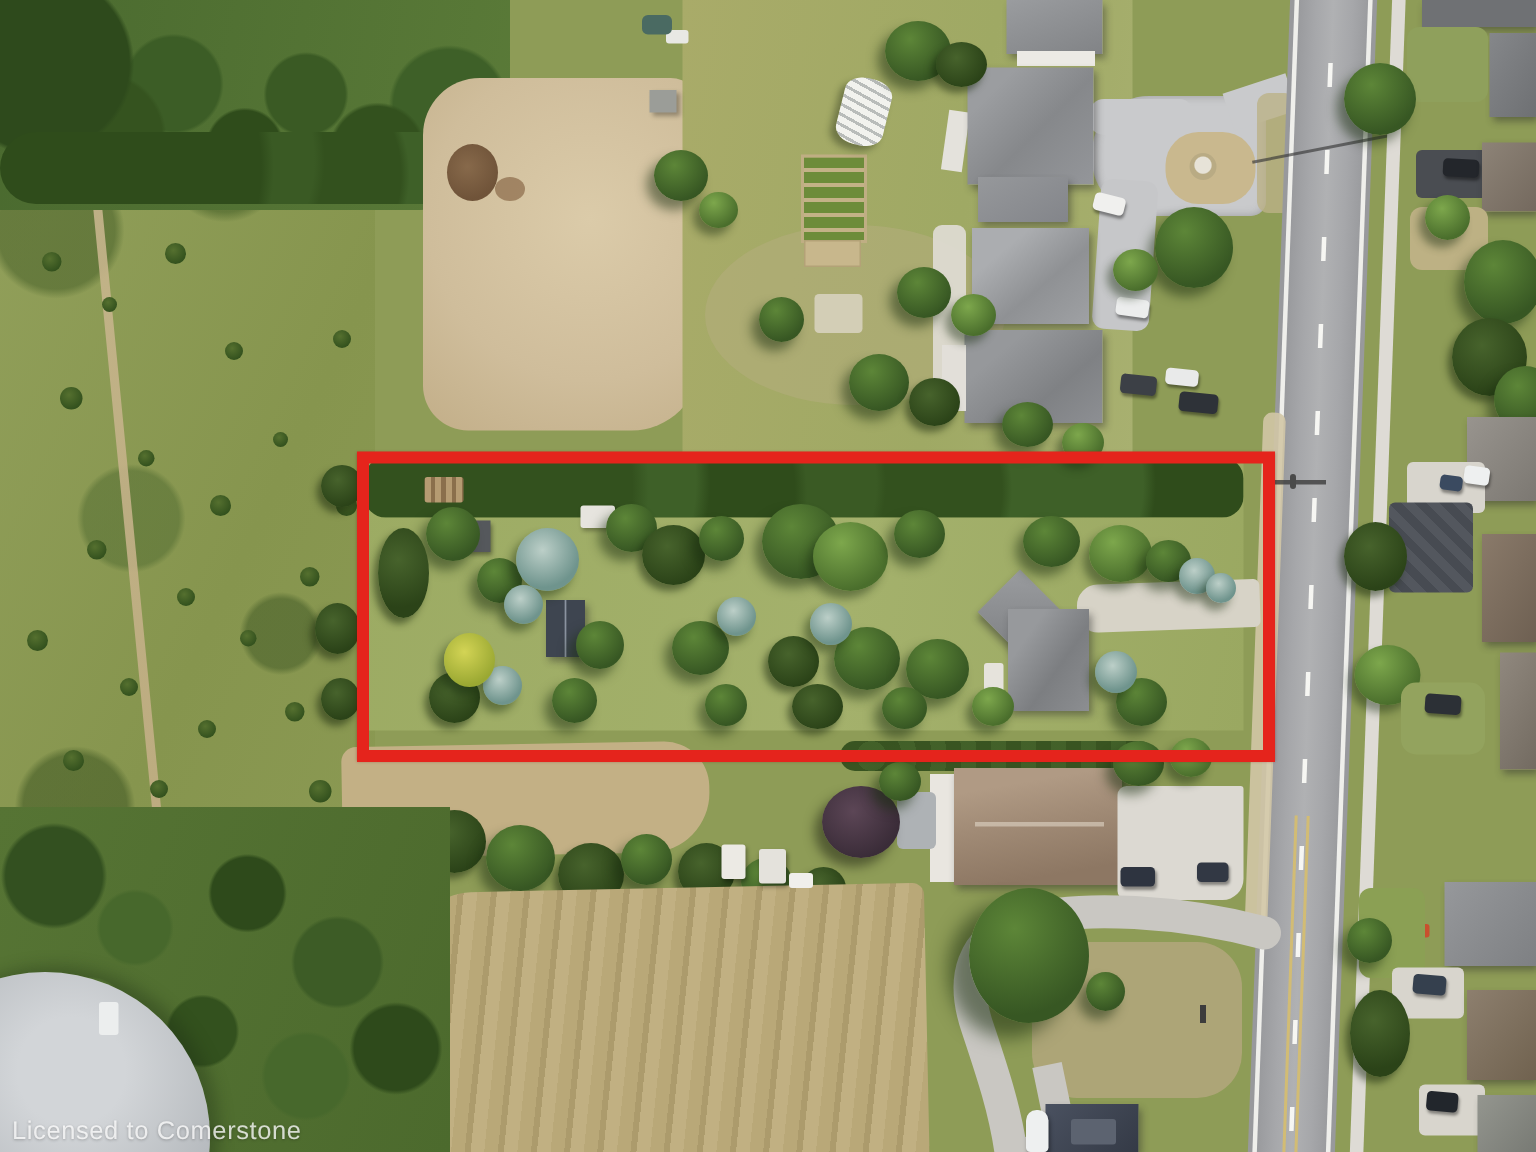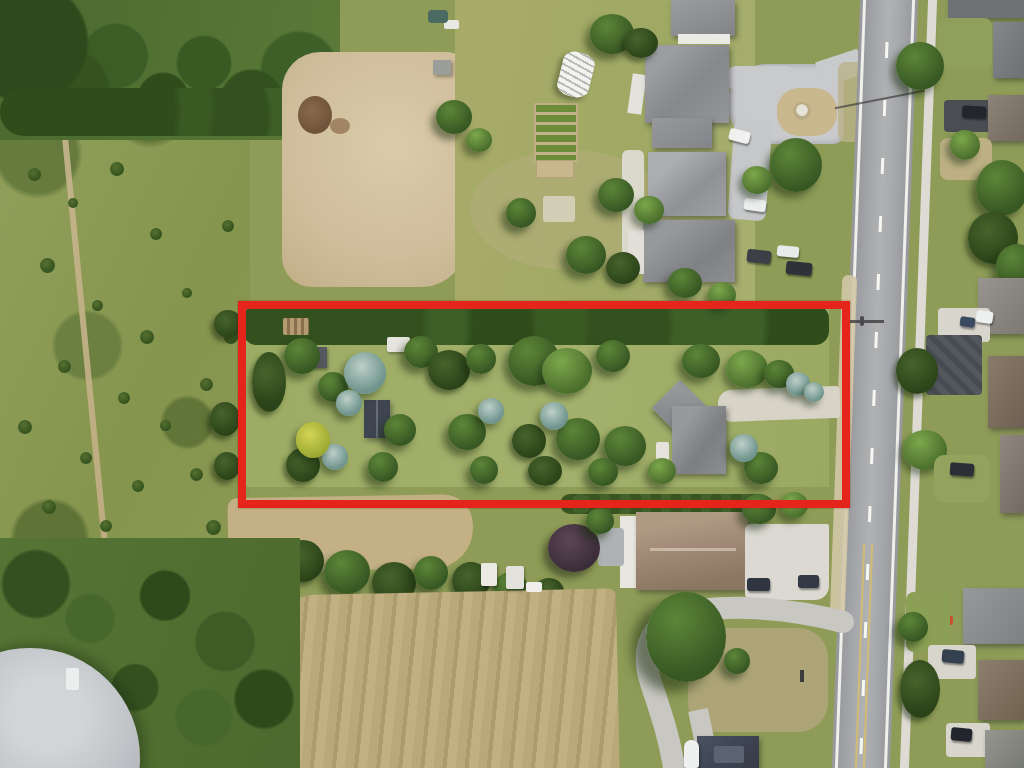--- a/index.html
+++ b/index.html
@@ -355,13 +355,14 @@
     <path d="M 118 208 L 150 208 L 138 150" fill="none" stroke="#c9c7c2" stroke-width="20"></path>
   </svg>
 
   <div class="t" style="left:646px;top:592px;width:80px;height:90px;box-shadow:-14px 10px 12px rgba(25,45,15,.55);"></div>
 
   <div class="roof" style="left:697px;top:736px;width:62px;height:32px;
        background:linear-gradient(135deg,#4a5160,#343a46);"></div>
   <div style="left:714px;top:746px;width:30px;height:17px;background:#5c6370;border-radius:2px;"></div>
   <div style="left:684px;top:740px;width:15px;height:28px;background:#eef0f0;border-radius:7px 7px 3px 3px;box-shadow:1px 2px 3px rgba(0,0,0,.4);"></div>
 
+  <div id="watermark">Licensed to Comerstone</div>
 </div>
 
 </body></html>

